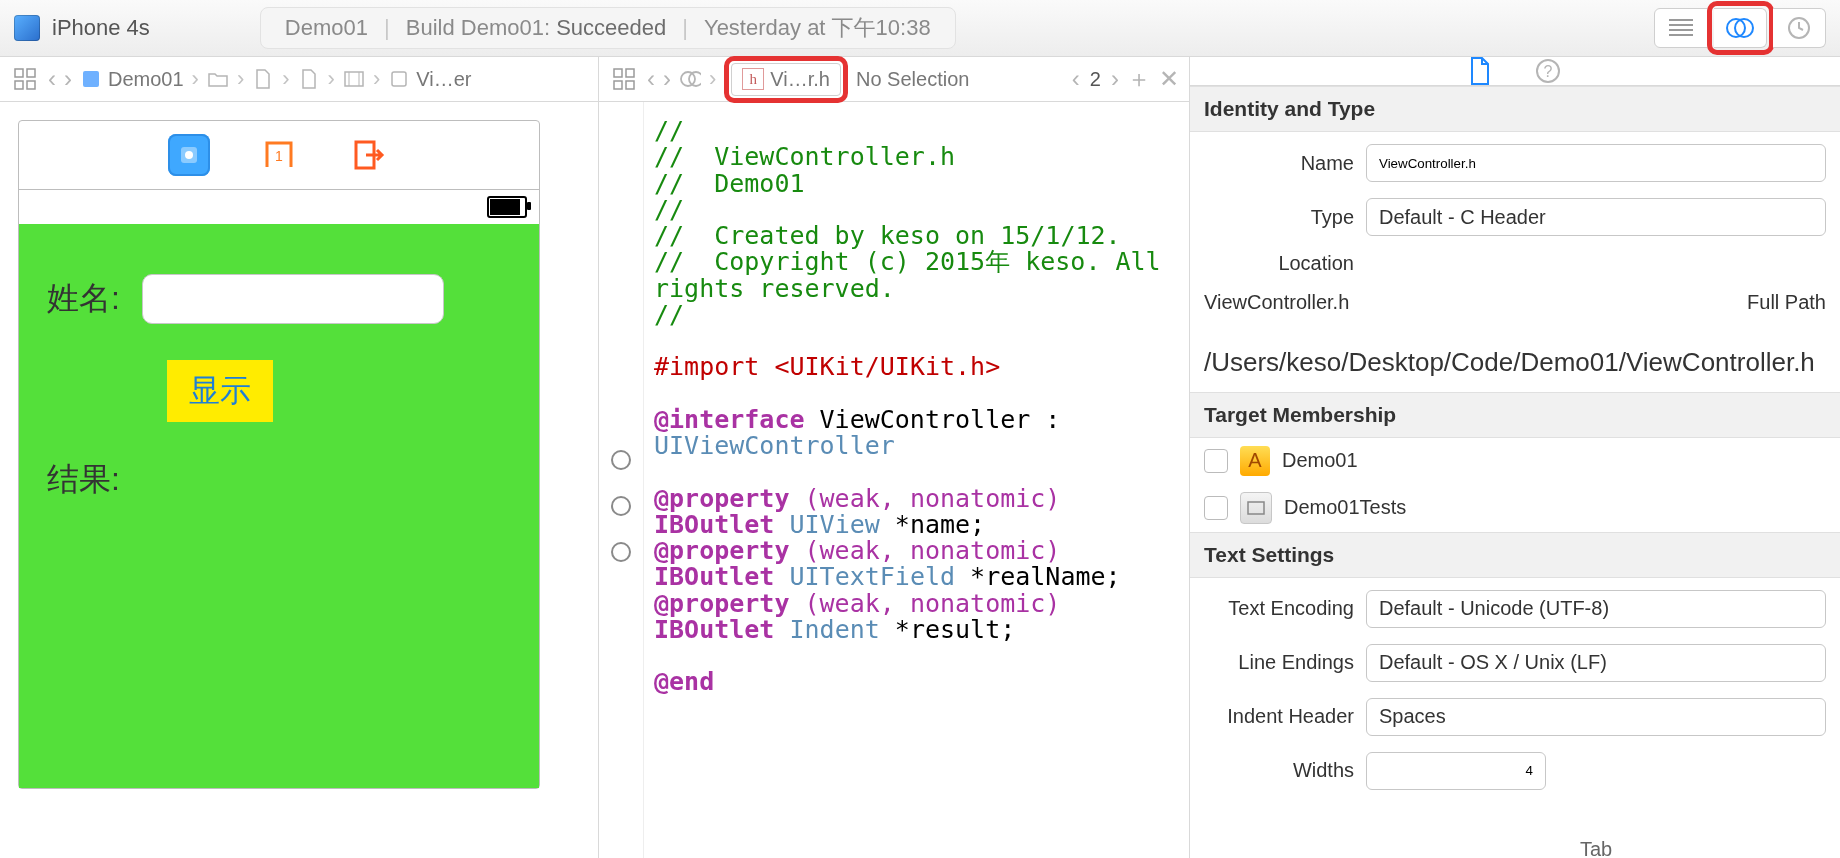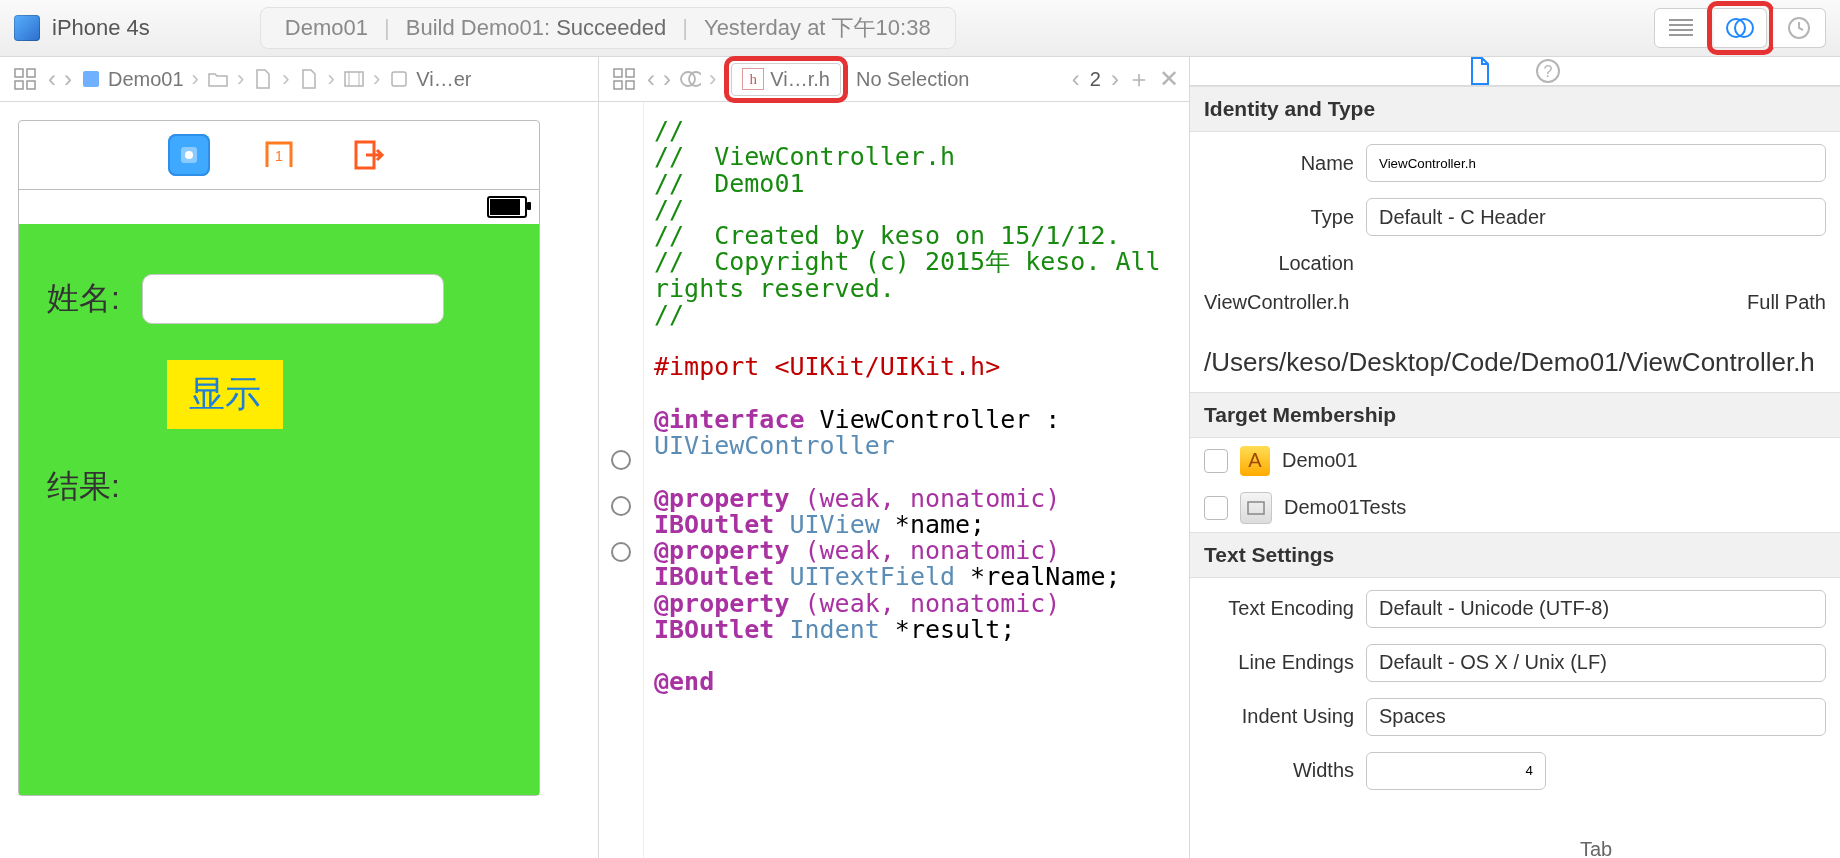--- a/index.html
+++ b/index.html
@@ -52,21 +52,21 @@
   .chip.orange{color:#ff7a21;}
   .chip.exit{color:#ff5a21;}
   .status-bar{height:34px;display:flex;align-items:center;justify-content:flex-end;padding:0 12px;}
   .battery{width:36px;height:18px;border:2px solid #000;border-radius:3px;position:relative;display:inline-block;}
   .battery:after{content:"";position:absolute;right:-6px;top:4px;width:4px;height:8px;background:#000;border-radius:1px;}
   .battery div{position:absolute;left:1px;top:1px;bottom:1px;right:5px;background:#000;}
   .app-screen{background:var(--green);padding:34px 28px 250px;}
   .row{display:flex;align-items:center;gap:22px;margin-bottom:36px;margin-top:16px;}
   .lbl{font-size:32px;color:#333;}
   .textfield{height:48px;width:300px;background:#fff;border:1px solid #c7c7c7;border-radius:10px;}
-  .yellow-btn{background:var(--yellow);color:#1e7fd6;font-size:36px;padding:10px 22px;border:none;}
+  .yellow-btn{background:var(--yellow);color:#1e7fd6;font-size:31px;padding:10px 22px;border:none;}
 
   .gutter{width:44px;border-right:1px solid #eee;background:#fff;display:flex;flex-direction:column;align-items:center;padding-top:348px;gap:26px;}
   .conn-dot{width:16px;height:16px;border-radius:50%;border:2px solid #8a8a8a;background:#fff;}
   .mid-body{flex:1;display:flex;}
   .code{flex:1;font-family:Menlo,Consolas,monospace;font-size:25px;line-height:1.05;padding:16px 6px 16px 10px;white-space:pre-wrap;word-break:break-word;}
   .c-comment{color:var(--code-green);}
   .c-key{color:var(--code-purple);font-weight:600;}
   .c-red{color:var(--code-red);}
   .c-cls{color:var(--code-class);}
   .c-dk{color:#000;}
@@ -335,21 +335,21 @@
       </span>
       <span>Demo01Tests</span>
     </div>
 
     <div class="section-h">Text Settings</div>
     <div class="form">
       <span class="fl">Text Encoding</span>
       <div class="ctrl">Default - Unicode (UTF-8)</div>
       <span class="fl">Line Endings</span>
       <div class="ctrl">Default - OS X / Unix (LF)</div>
-      <span class="fl">Indent Using</span>
+      <span class="fl">Indent Header</span>
       <div class="ctrl">Spaces</div>
       <span class="fl">Widths</span>
       <div style="display:flex;gap:8px;align-items:center;">
         <input class="ctrl" style="text-align: right; width: 180px;" value="4">
       </div>
       <span></span>
       <span style="text-align:center;color:#666;margin-top:32px;">Tab</span>
     </div>
   </div>
 </div>

